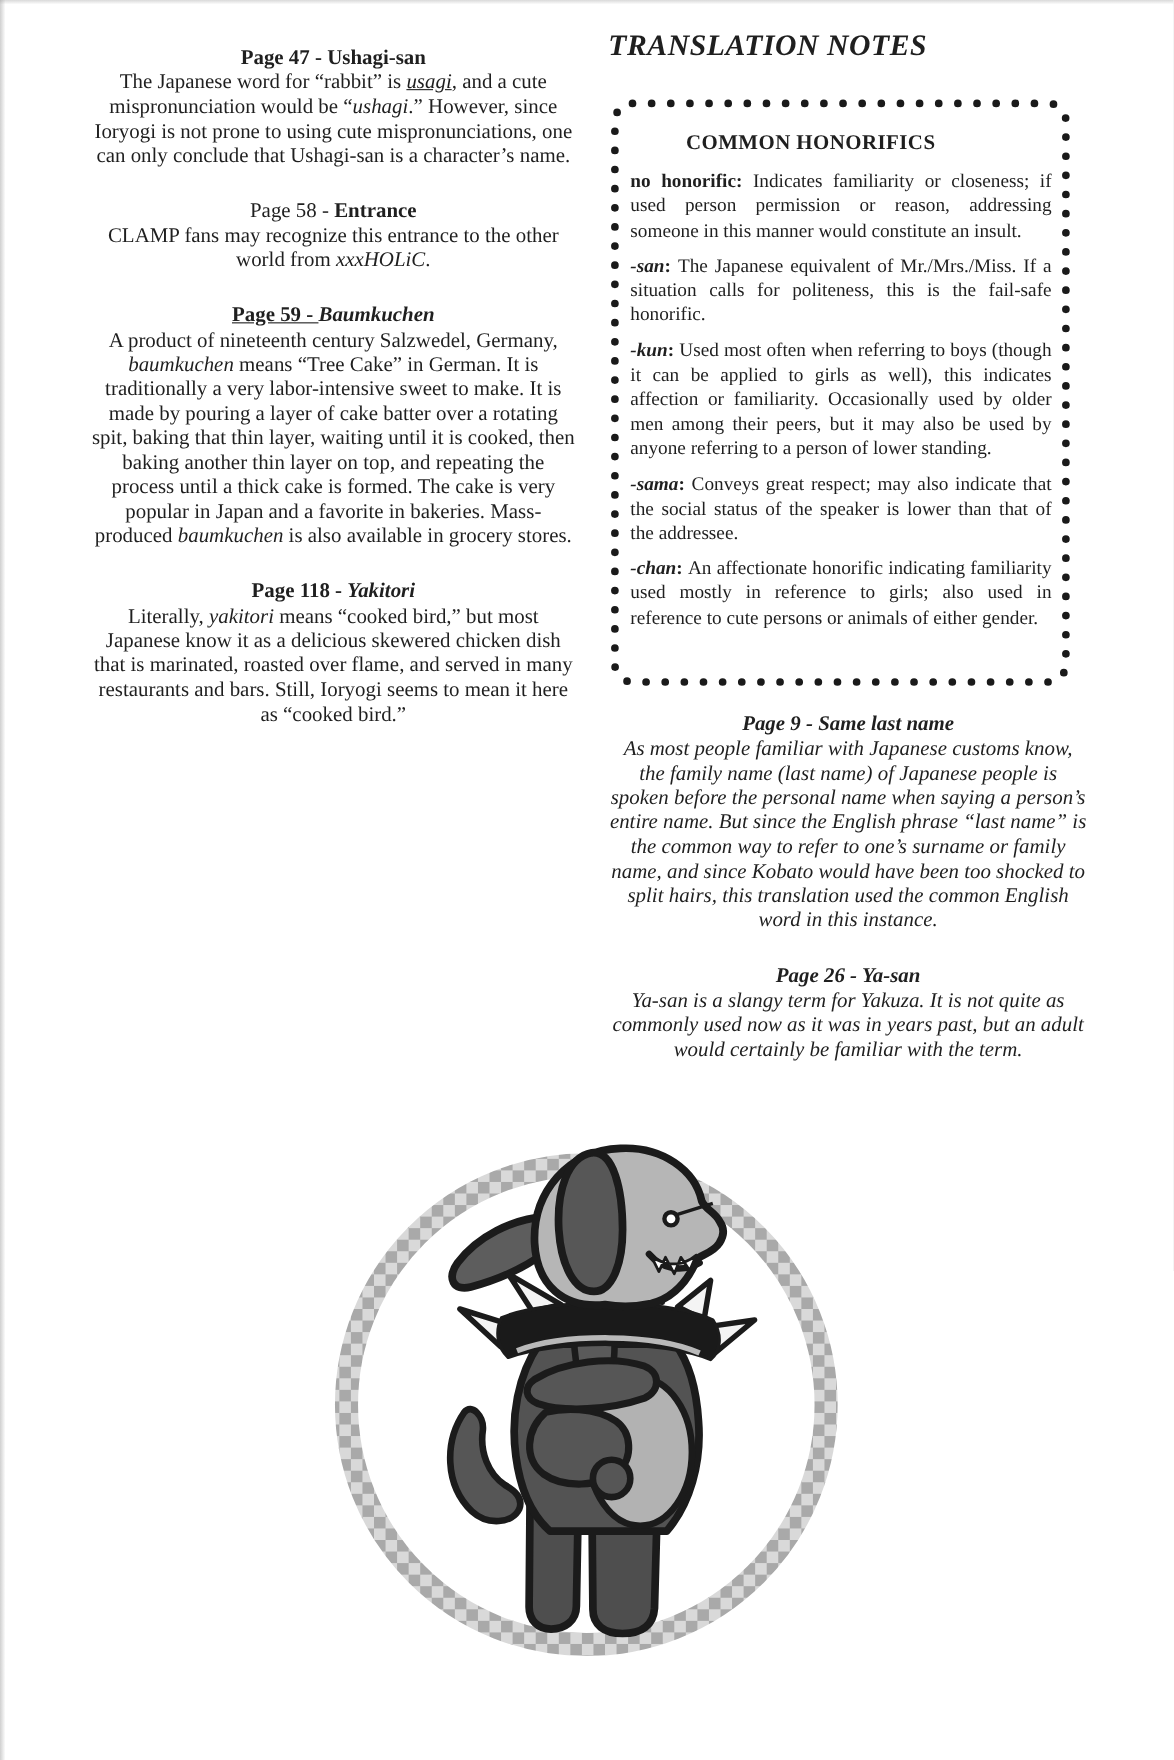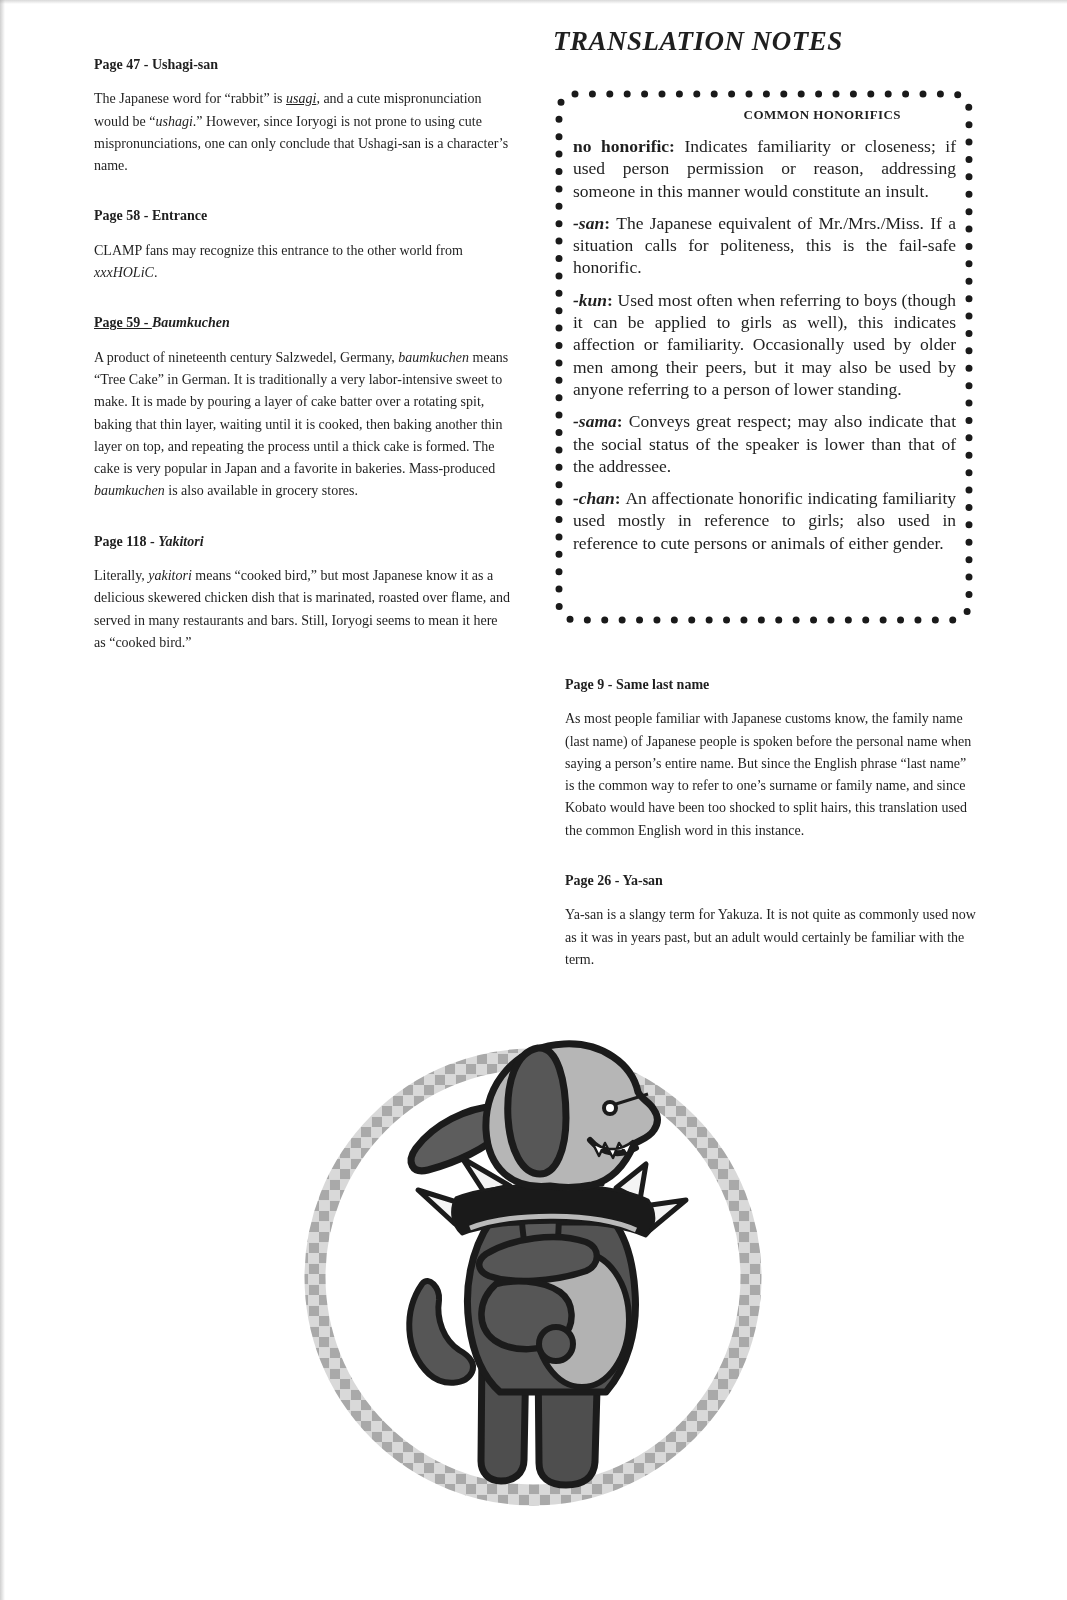--- a/index.html
+++ b/index.html
@@ -9,53 +9,53 @@
     background:#ffffff;
     font-family:"Liberation Serif","DejaVu Serif",serif;
     color:#1f1f1f;
     overflow:hidden;
   }
   .scan-edge-left{position:absolute;left:0;top:0;width:5px;height:100%;
     background:linear-gradient(90deg,rgba(150,150,150,.45),rgba(255,255,255,0));}
   .scan-edge-top{position:absolute;left:0;top:0;width:100%;height:4px;
     background:linear-gradient(180deg,rgba(160,160,160,.4),rgba(255,255,255,0));}
   .col-left{position:absolute;left:82px;top:42px;width:442px;}
-  .col-right{position:absolute;left:553px;top:662px;width:436px;}
-  .note-head,.note-body{margin:12px;font-size:14px;line-height:22.3px;}
+  .col-right{position:absolute;left:553px;top:648px;width:436px;font-style:italic;}
+  .note-head,.note-body{margin:0;font-size:19px;line-height:22.3px;text-align:center;}
   .note + .note{margin-top:28px;}
   .title{
     position:absolute;left:553px;top:26px;margin:0;
     font-size:27px;font-weight:bold;font-style:italic;letter-spacing:.5px;
   }
   .hbox{position:absolute;left:551px;top:86px;width:426px;height:542px;}
   .hbox-border{position:absolute;left:0;top:0;}
   .hbox-inner{position:relative;padding:17px 21px 0 22px;}
   .hbox-heading{
-    margin:4px 55px 12px 0;text-align:right;
-    font-size:13px;font-weight:bold;letter-spacing:.4px;
+    margin:16px 55px 12px 0;text-align:center;
+    font-size:19px;font-weight:bold;letter-spacing:.4px;
   }
   .hentry{margin:0 0 10px;font-size:17.5px;line-height:22.3px;
     text-align:justify;}
   .badge{position:absolute;left:298px;top:1022px;}
 </style>
 </head>
 <body>
 
 <div class="page">
 
   <div class="scan-edge-left"></div>
   <div class="scan-edge-top"></div>
 
   <div class="col-left">
     <section class="note">
       <p class="note-head"><span style="font-weight: bold;">Page 47 - </span><span style="font-weight: bold;">Ushagi-san</span></p>
       <p class="note-body"><span>The Japanese word for “rabbit” is </span><span style="font-style: italic; text-decoration: underline;">usagi</span><span>, and a cute mispronunciation would be “</span><span style="font-style: italic;">ushagi</span><span>.” However, since Ioryogi is not prone to using cute mispronunciations, one can only conclude that Ushagi-san is a character’s name.</span></p>
     </section>
     <section class="note">
-      <p class="note-head"><span style="font-weight: bold;">Page 58 - </span><span style="font-weight: bold;">Entrance</span></p>
+      <p class="note-head"><span style="font-weight: normal;">Page 58 - </span><span style="font-weight: bold;">Entrance</span></p>
       <p class="note-body"><span>CLAMP fans may recognize this entrance to the other world from </span><span style="font-style: italic;">xxxHOLiC</span><span>.</span></p>
     </section>
     <section class="note">
       <p class="note-head"><span style="font-weight: bold; text-decoration: underline;">Page 59 - </span><span style="font-style: italic; font-weight: bold;">Baumkuchen</span></p>
       <p class="note-body"><span>A product of nineteenth century Salzwedel, Germany, </span><span style="font-style: italic;">baumkuchen</span><span> means “Tree Cake” in German. It is traditionally a very labor-intensive sweet to make. It is made by pouring a layer of cake batter over a rotating spit, baking that thin layer, waiting until it is cooked, then baking another thin layer on top, and repeating the process until a thick cake is formed. The cake is very popular in Japan and a favorite in bakeries. Mass-produced </span><span style="font-style: italic;">baumkuchen</span><span> is also available in grocery stores.</span></p>
     </section>
     <section class="note">
       <p class="note-head"><span style="font-weight: bold;">Page 118 - </span><span style="font-style: italic; font-weight: bold;">Yakitori</span></p>
       <p class="note-body"><span>Literally, </span><span style="font-style: italic;">yakitori</span><span> means “cooked bird,” but most Japanese know it as a delicious skewered chicken dish that is marinated, roasted over flame, and served in many restaurants and bars. Still, Ioryogi seems to mean it here as “cooked bird.”</span></p>
     </section>

